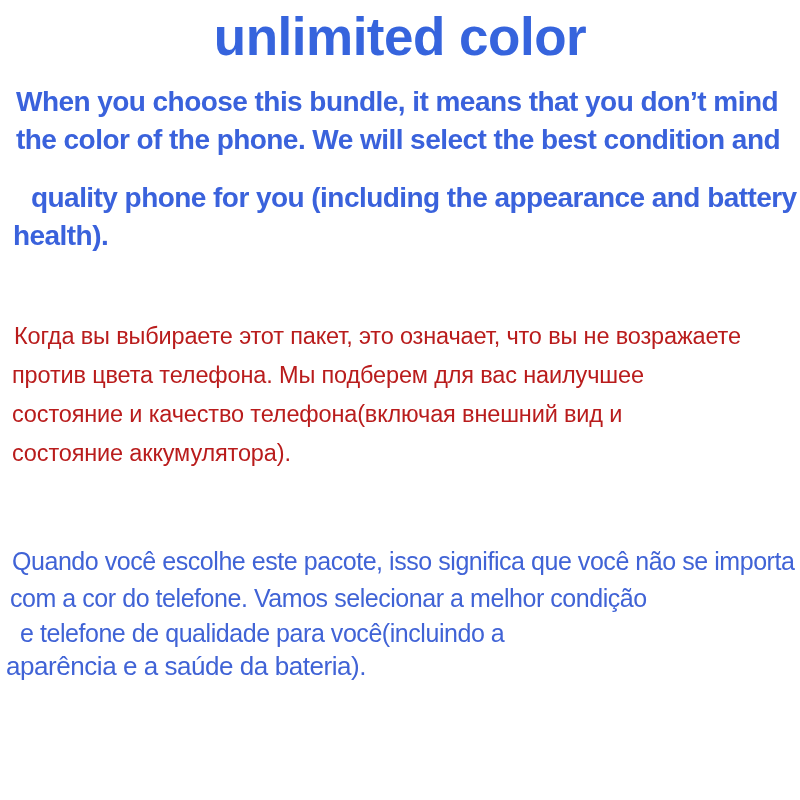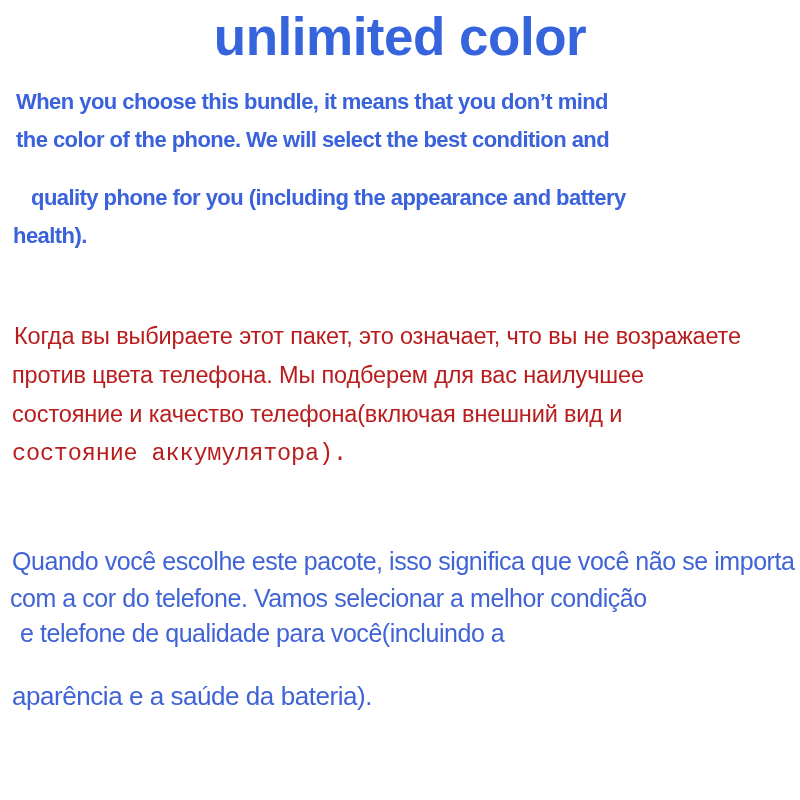--- a/index.html
+++ b/index.html
@@ -49,21 +49,21 @@
     display: block;
     white-space: nowrap;
     font-weight: 600;
   }
 
   
   #block-en {
     top: 83px;
   }
   #block-en .line {
-    font-size: 22px;
+    font-size: 28px;
     line-height: 38px;
     letter-spacing: -0.55px;
     color: #3a62dc;
     padding-left: 16px;
   }
   #block-en .line.l2 { }
   #block-en .line.l3 { padding-left: 31px; margin-top: 20px; }
   #block-en .line.l4 { padding-left: 13px; }
 
   
@@ -73,37 +73,37 @@
   #block-ru .line {
     font-size: 23.5px;
     line-height: 39px;
     letter-spacing: -0.15px;
     color: #b91c1c;
     font-weight: 500;
     padding-left: 14px;
   }
   #block-ru .line.l2 { padding-left: 12px; }
   #block-ru .line.l3 { padding-left: 12px; }
-  #block-ru .line.l4 { padding-left: 12px; font-family: Liberation Mono, monospace; }
+  #block-ru .line.l4 { padding-left: 12px; }
 
   
   #block-pt {
     top: 543px;
   }
   #block-pt .line {
     font-size: 25px;
     line-height: 37px;
     letter-spacing: -0.45px;
     color: #4063d6;
     font-weight: 500;
     padding-left: 12px;
   }
   #block-pt .line.l2 { padding-left: 10px; }
   #block-pt .line.l3 { padding-left: 20px; line-height: 33px; }
-  #block-pt .line.l4 { line-height: 33px; font-size: 26px; margin-top: 30px; }
+  #block-pt .line.l4 { padding-left: 6px; line-height: 33px; font-size: 26px; }
 </style>
 </head>
 <body>
 
 <div class="page">
 
   <div class="title">unlimited color</div>
 
   <div class="block" id="block-en">
     <span class="line l1">When you choose this bundle, it means that you don’t mind</span>

